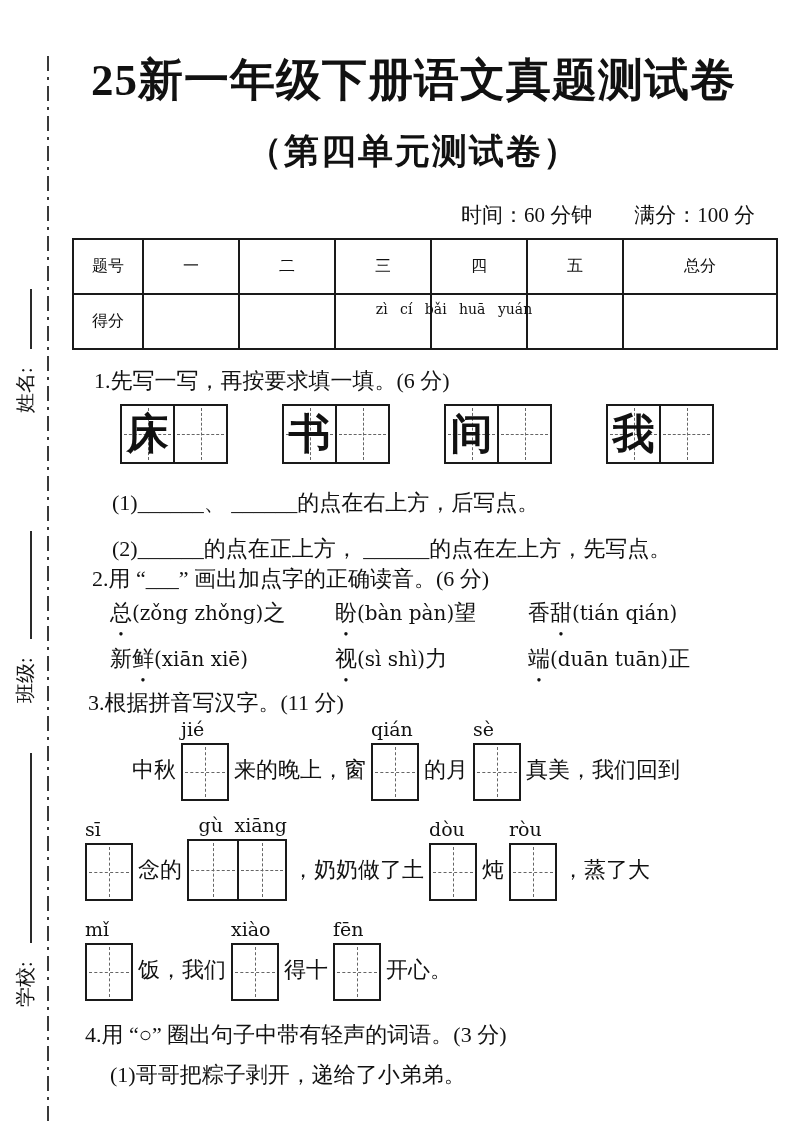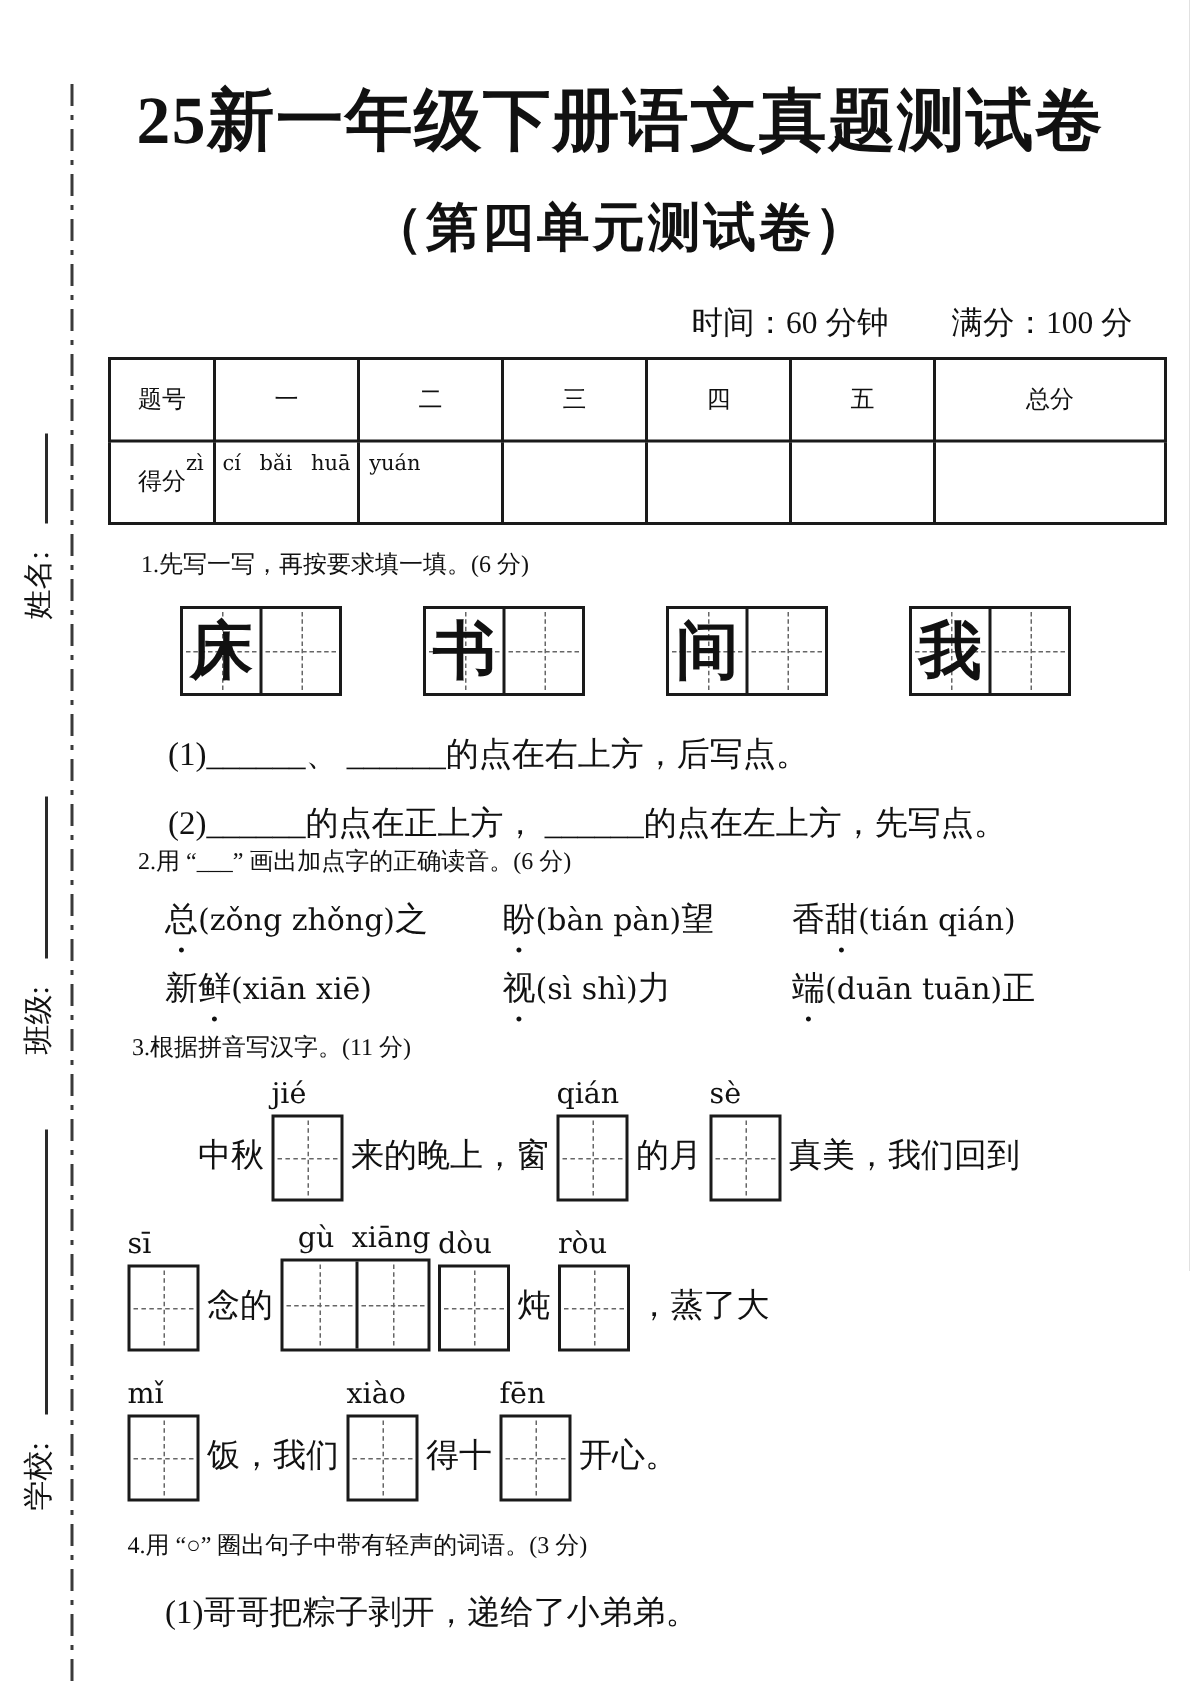--- a/index.html
+++ b/index.html
@@ -20,24 +20,24 @@
   .paper-title { top:50px; text-align:center; font-size:45px; font-weight:900; letter-spacing:1px; }
   .paper-subtitle { top:128px; text-align:center; font-size:35px; font-weight:900; letter-spacing:2px; }
 
   .info-line { top:201px; text-align:right; font-size:21px; }
   .info-line .gap { display:inline-block; width:42px; }
 
   table.score { top:238px; position:absolute; left:72px; border-collapse:collapse; table-layout:fixed; }
   table.score td, table.score th { border:2px solid #1a1a1a; height:37px; text-align:center; font-size:16px; font-weight:normal; padding:16px; }
 
   .sec-head { top:301px; }
-  .sec-pinyin { margin-left:52px; font-size:14px; word-spacing:8px; font-family:"DejaVu Serif",serif; }
+  .sec-pinyin { margin-left:81px; font-size:14px; word-spacing:8px; font-family:"DejaVu Serif",serif;text-align:center; }
   .sec-title { font-size:27px; font-weight:800; letter-spacing:1px; }
 
-  .prompt { font-size:16px; }
+  .prompt { font-size:22px; }
   .q1-prompt { top:366px; padding-left:22px; }
   .q2-prompt { top:564px; padding-left:20px; }
   .q3-prompt { top:688px; padding-left:16px; }
   .q4-prompt { top:1020px; padding-left:13px; }
   .subline { font-size:22px; }
   .q1-sub1 { top:488px; padding-left:40px; }
   .q1-sub2 { top:534px; padding-left:40px; }
   .q4-sub1 { top:1060px; padding-left:38px; }
 
   
@@ -197,20 +197,21 @@
     <span class="boxgroup">
       <span class="pyrow">
           <span>gù</span>
           <span>xiāng</span>
         </span>
       <span class="dbox">
           <span class="dcell tian"></span>
           <span class="dcell tian"></span>
         </span>
     </span>
+    <span class="txt">，奶奶做了土</span>
     <span class="boxgroup">
         <span class="pylabel">dòu</span>
         <span class="wbox tian"></span>
       </span>
     <span class="txt">炖</span>
     <span class="boxgroup">
         <span class="pylabel">ròu</span>
         <span class="wbox tian"></span>
       </span>
     <span class="txt">，蒸了大</span>

